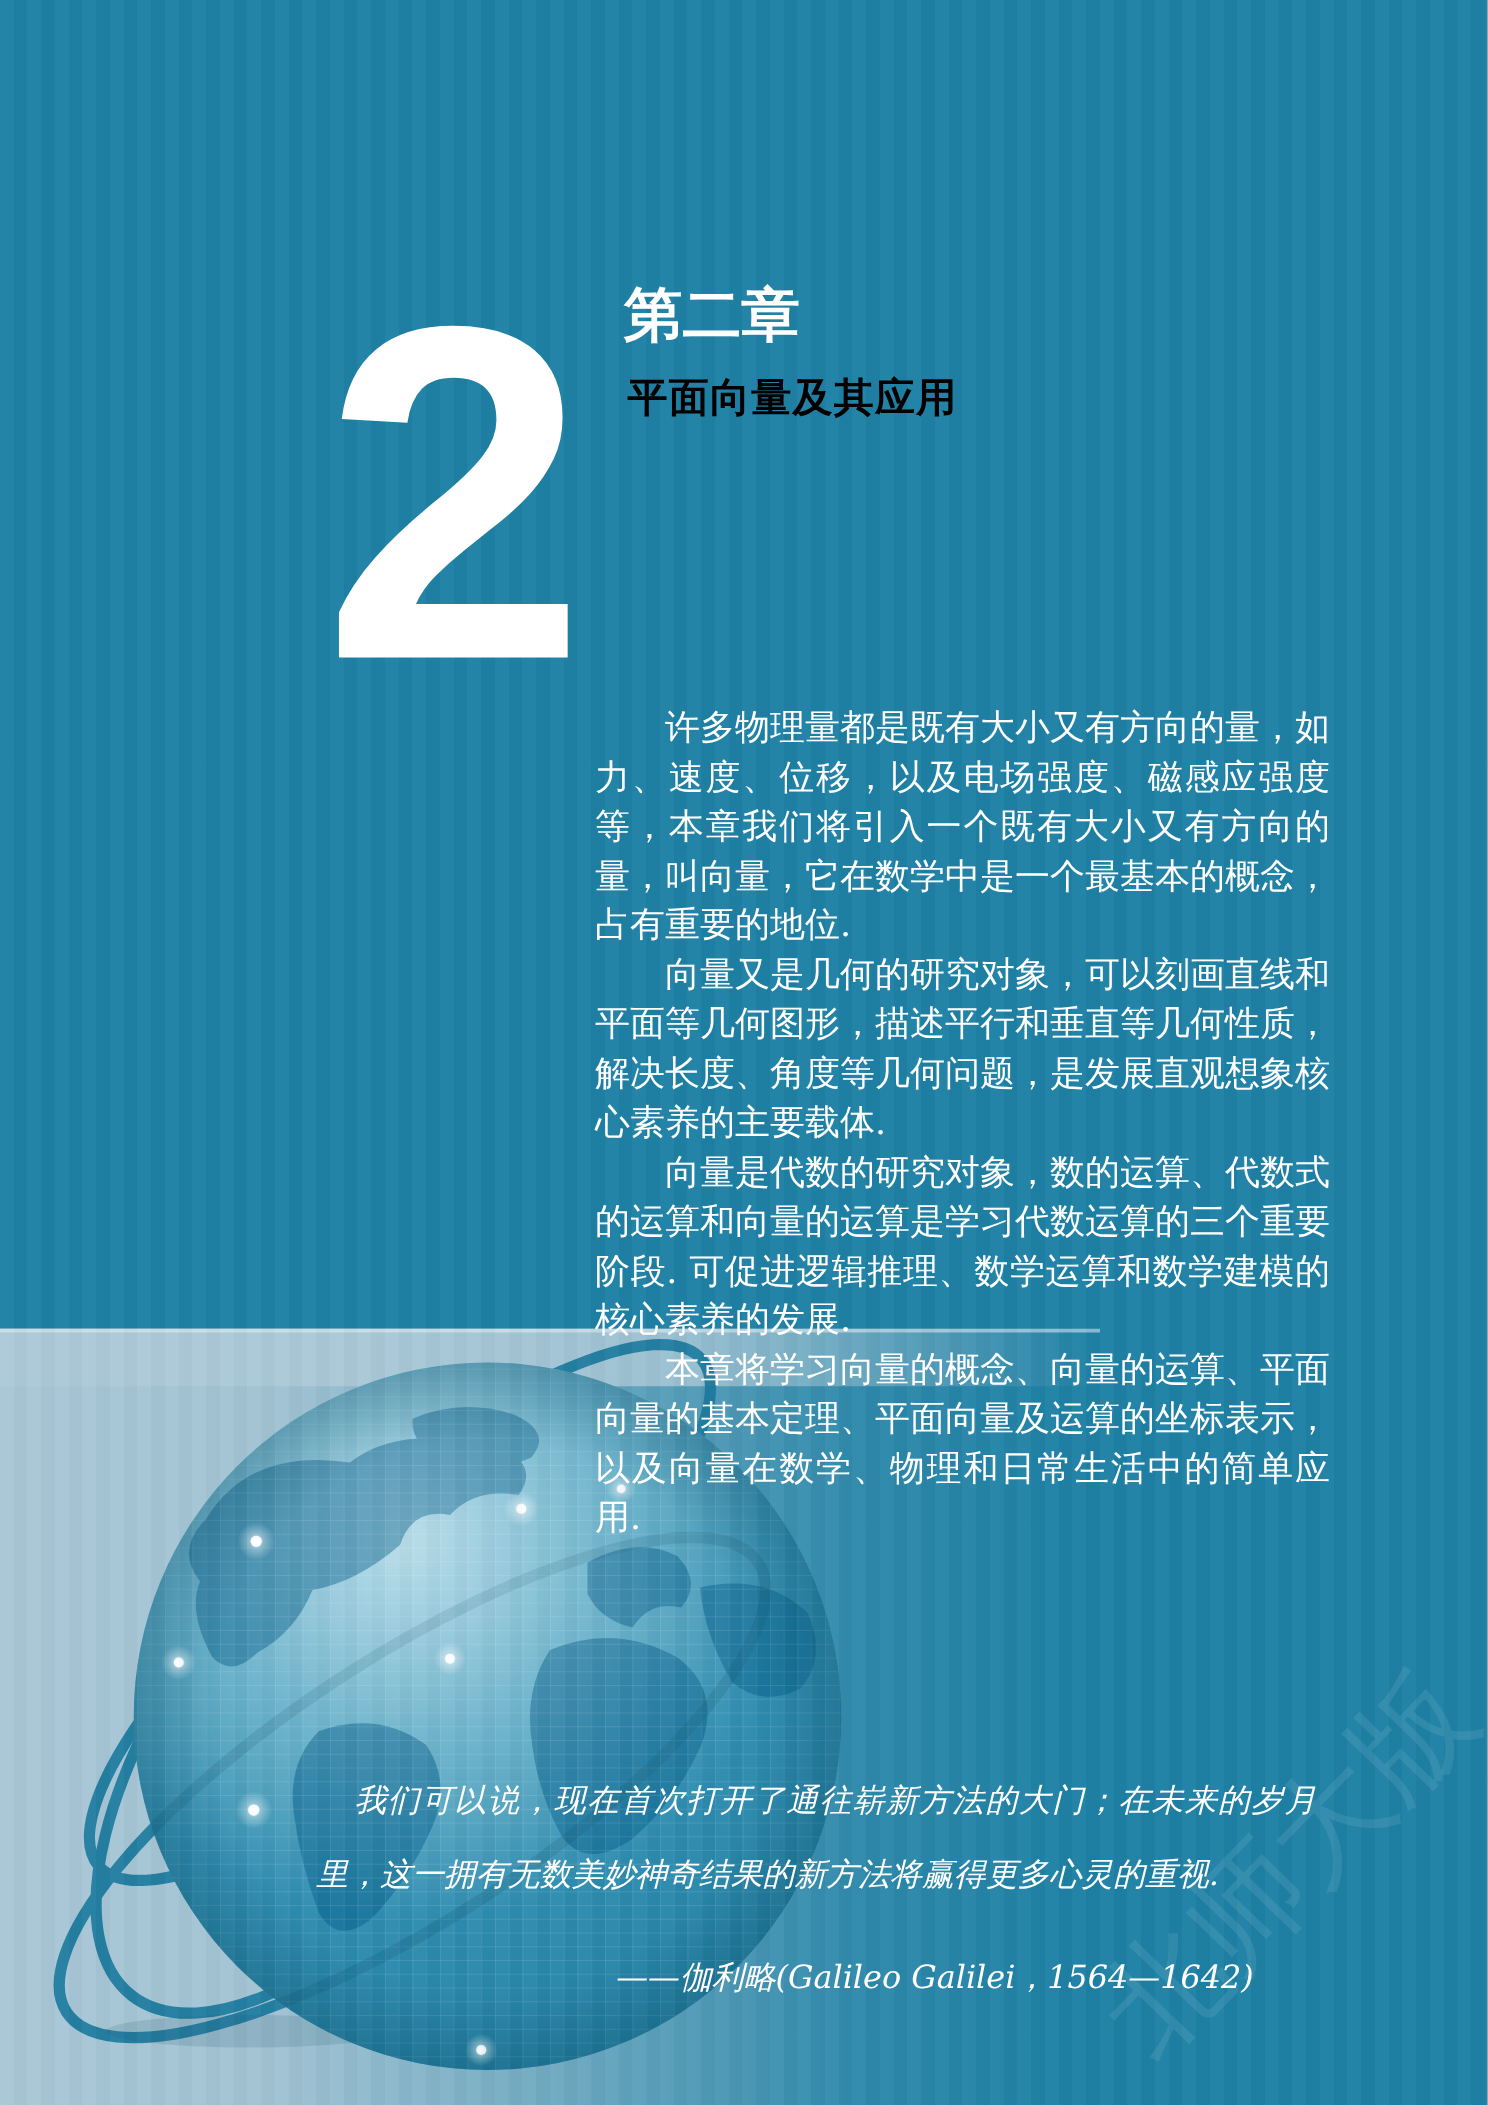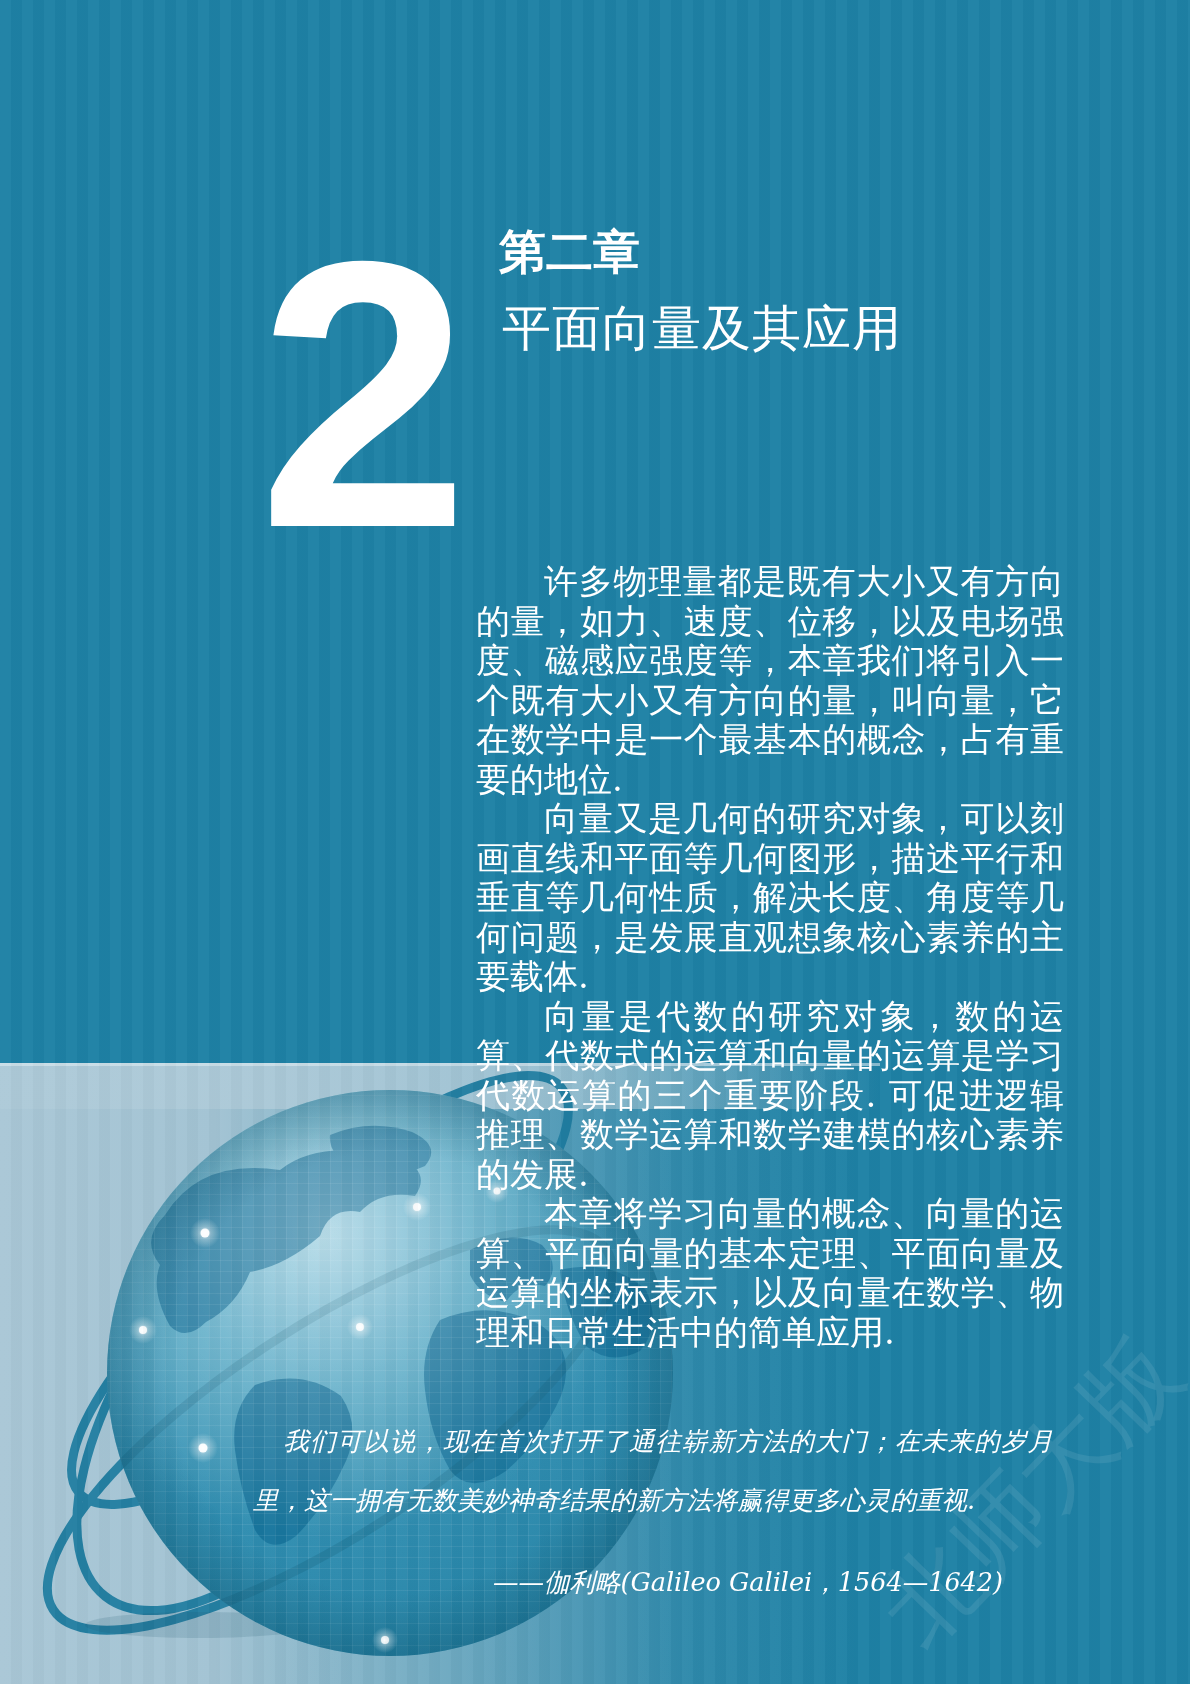--- a/index.html
+++ b/index.html
@@ -41,26 +41,26 @@
     color:#ffffff; font-family:"Liberation Sans", sans-serif;
     font-weight:900; font-size:380px; line-height:1; letter-spacing:-8px;
   }
   .chapter-label{
     position:absolute; left:499px; top:224px; z-index:3;
     color:#ffffff; font-family:"Liberation Sans", sans-serif;
     font-weight:bold; font-size:47px; line-height:1.2;
   }
   .chapter-title{
     position:absolute; left:502px; top:300px; z-index:3;
-    color:#ffffff; font-family:"Liberation Sans", sans-serif;
-    font-weight:normal; font-size:49px; line-height:1.15; letter-spacing:1px;
+    color:#000000; font-family:"Liberation Sans", sans-serif;
+    font-weight:bold; font-size:32px; line-height:1.15; letter-spacing:1px;
   }
   .intro{
     position:absolute; left:476px; top:562px; width:588px; z-index:3;
-    color:#ffffff; font-size:34px; line-height:39.5px;
+    color:#ffffff; font-size:28px; line-height:39.5px;
     text-align:justify;
   }
   .intro p{ margin:0; text-indent:2em; }
   .quote{
     position:absolute; left:253px; top:1412px; width:800px; z-index:3;
     color:#ffffff; font-style:italic; font-size:25.5px; line-height:59px;
   }
   .quote p{ margin:0; }
   .quote .quote-text{ text-indent:1.2em; text-align:justify; }
   .quote .quote-attribution{ text-align:right; padding-right:50px; text-indent:0;margin-top:23px; }

